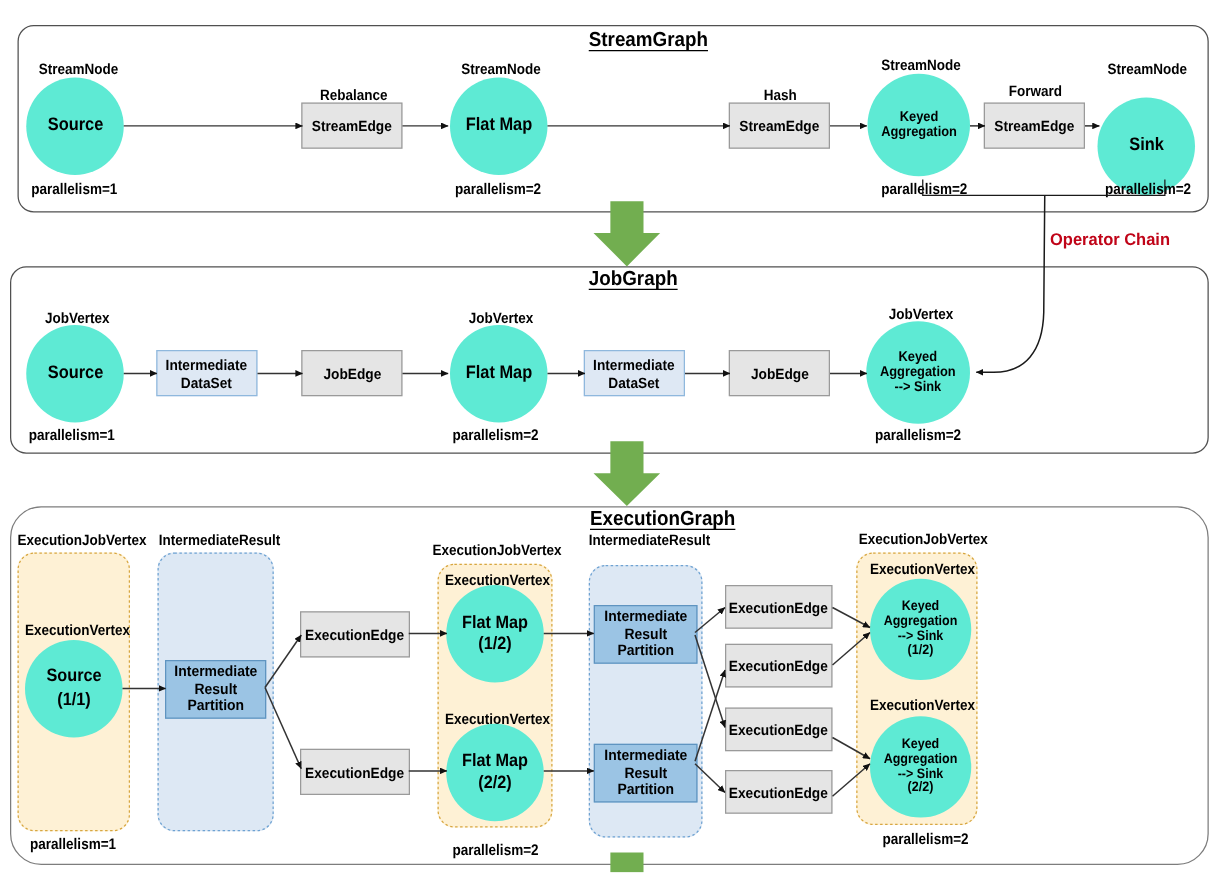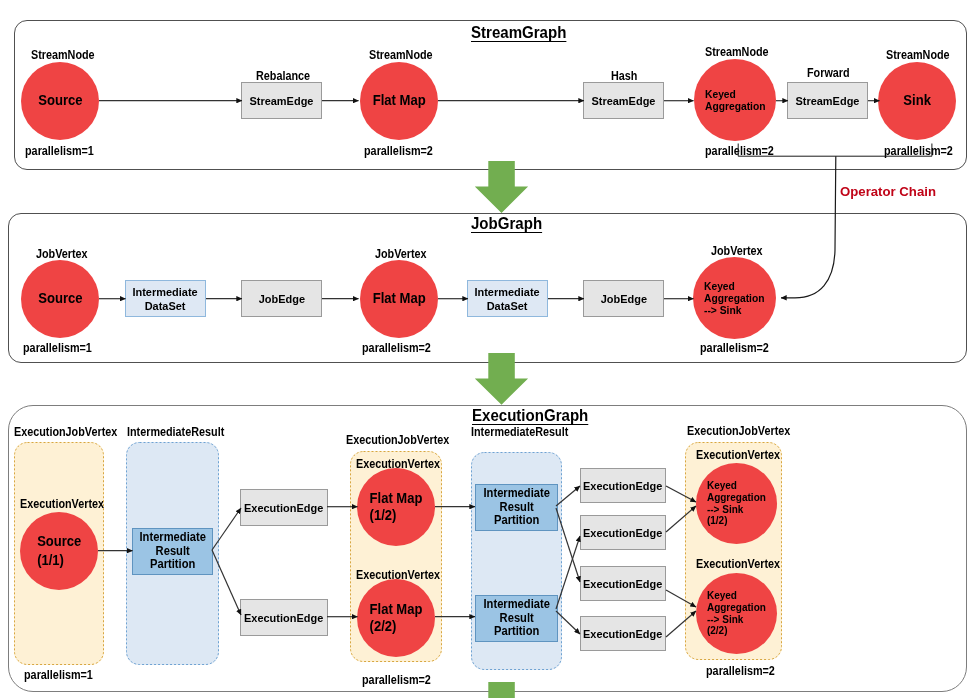--- a/index.html
+++ b/index.html
@@ -4,22 +4,22 @@
 <title>Flink Graph Transformation</title>
 <style>
   html,body{margin:0;padding:0;}
   body{width:976px;height:698px;background:#ffffff;overflow:hidden;
        font-family:"Liberation Sans","DejaVu Sans",sans-serif;color:#000;}
   #root{position:relative;width:976px;height:532px;}
   .panel{position:absolute;border:1px solid #505050;border-radius:13px;background:#fff;box-sizing:border-box;}
   .ttl{position:absolute;font-weight:bold;font-size:16.2px;text-decoration:underline;
        text-underline-offset:2.5px;text-decoration-thickness:1.2px;white-space:nowrap;
        display:inline-block;transform:scaleX(.93);transform-origin:left center;}
-  .circ{position:absolute;border-radius:50%;background:#ef4444;display:flex;
-        align-items:center;justify-content:center;font-weight:bold;
+  .circ{position:absolute;border-radius:50%;background:#5eead4;display:flex;
+        align-items:center;justify-content:center;text-align:center;font-weight:bold;
         font-size:14.4px;line-height:15.2px;box-sizing:border-box;}
   .circ > span{display:block;transform:scaleX(.91);transform-origin:center center;}
   .box > span{display:block;transform:scaleX(.93);transform-origin:center center;}
   .box{position:absolute;box-sizing:border-box;display:flex;align-items:center;
        justify-content:center;text-align:center;font-weight:bold;font-size:11.8px;line-height:13.5px;}
   .gbox{background:#e5e5e5;border:1px solid #9a9a9a;}
   .bbox{background:#dee8f4;border:1px solid #8fb8dd;}
   .dbox{background:#9bc4e4;border:1px solid #5f94c0;}
   .lab{position:absolute;font-weight:bold;font-size:12px;white-space:nowrap;transform:scaleX(.90);transform-origin:left center;}
   .par{position:absolute;font-weight:bold;font-size:12.3px;white-space:nowrap;transform:scaleX(.88);transform-origin:left center;}
@@ -65,21 +65,21 @@
           <span>Aggregation</span></span>
   </div>
   <div class="par" style="left:705px;top:144px;">parallelism=2</div>
 
   <div class="lab" style="left:807px;top:66px;">Forward</div>
   <div class="box gbox" style="left:787px;top:82px;width:81px;height:37px;padding-top:2px;">
     <span>StreamEdge</span>
   </div>
 
   <div class="lab" style="left:886px;top:48px;">StreamNode</div>
-  <div class="circ" style="left:878px;top:62px;width:78px;height:78px;">
+  <div class="circ" style="left:878px;top:78px;width:78px;height:78px;">
     <span>Sink</span>
   </div>
   <div class="par" style="left:884px;top:144px;">parallelism=2</div>
 
   <div class="panel" style="left:8px;top:213px;width:959px;height:150px;"></div>
   <div class="ttl" style="left:471px;top:214px;">JobGraph</div>
 
   <div class="lab" style="left:36px;top:247px;">JobVertex</div>
   <div class="circ" style="left:21px;top:260px;width:78px;height:78px;">
     <span>Source</span>

